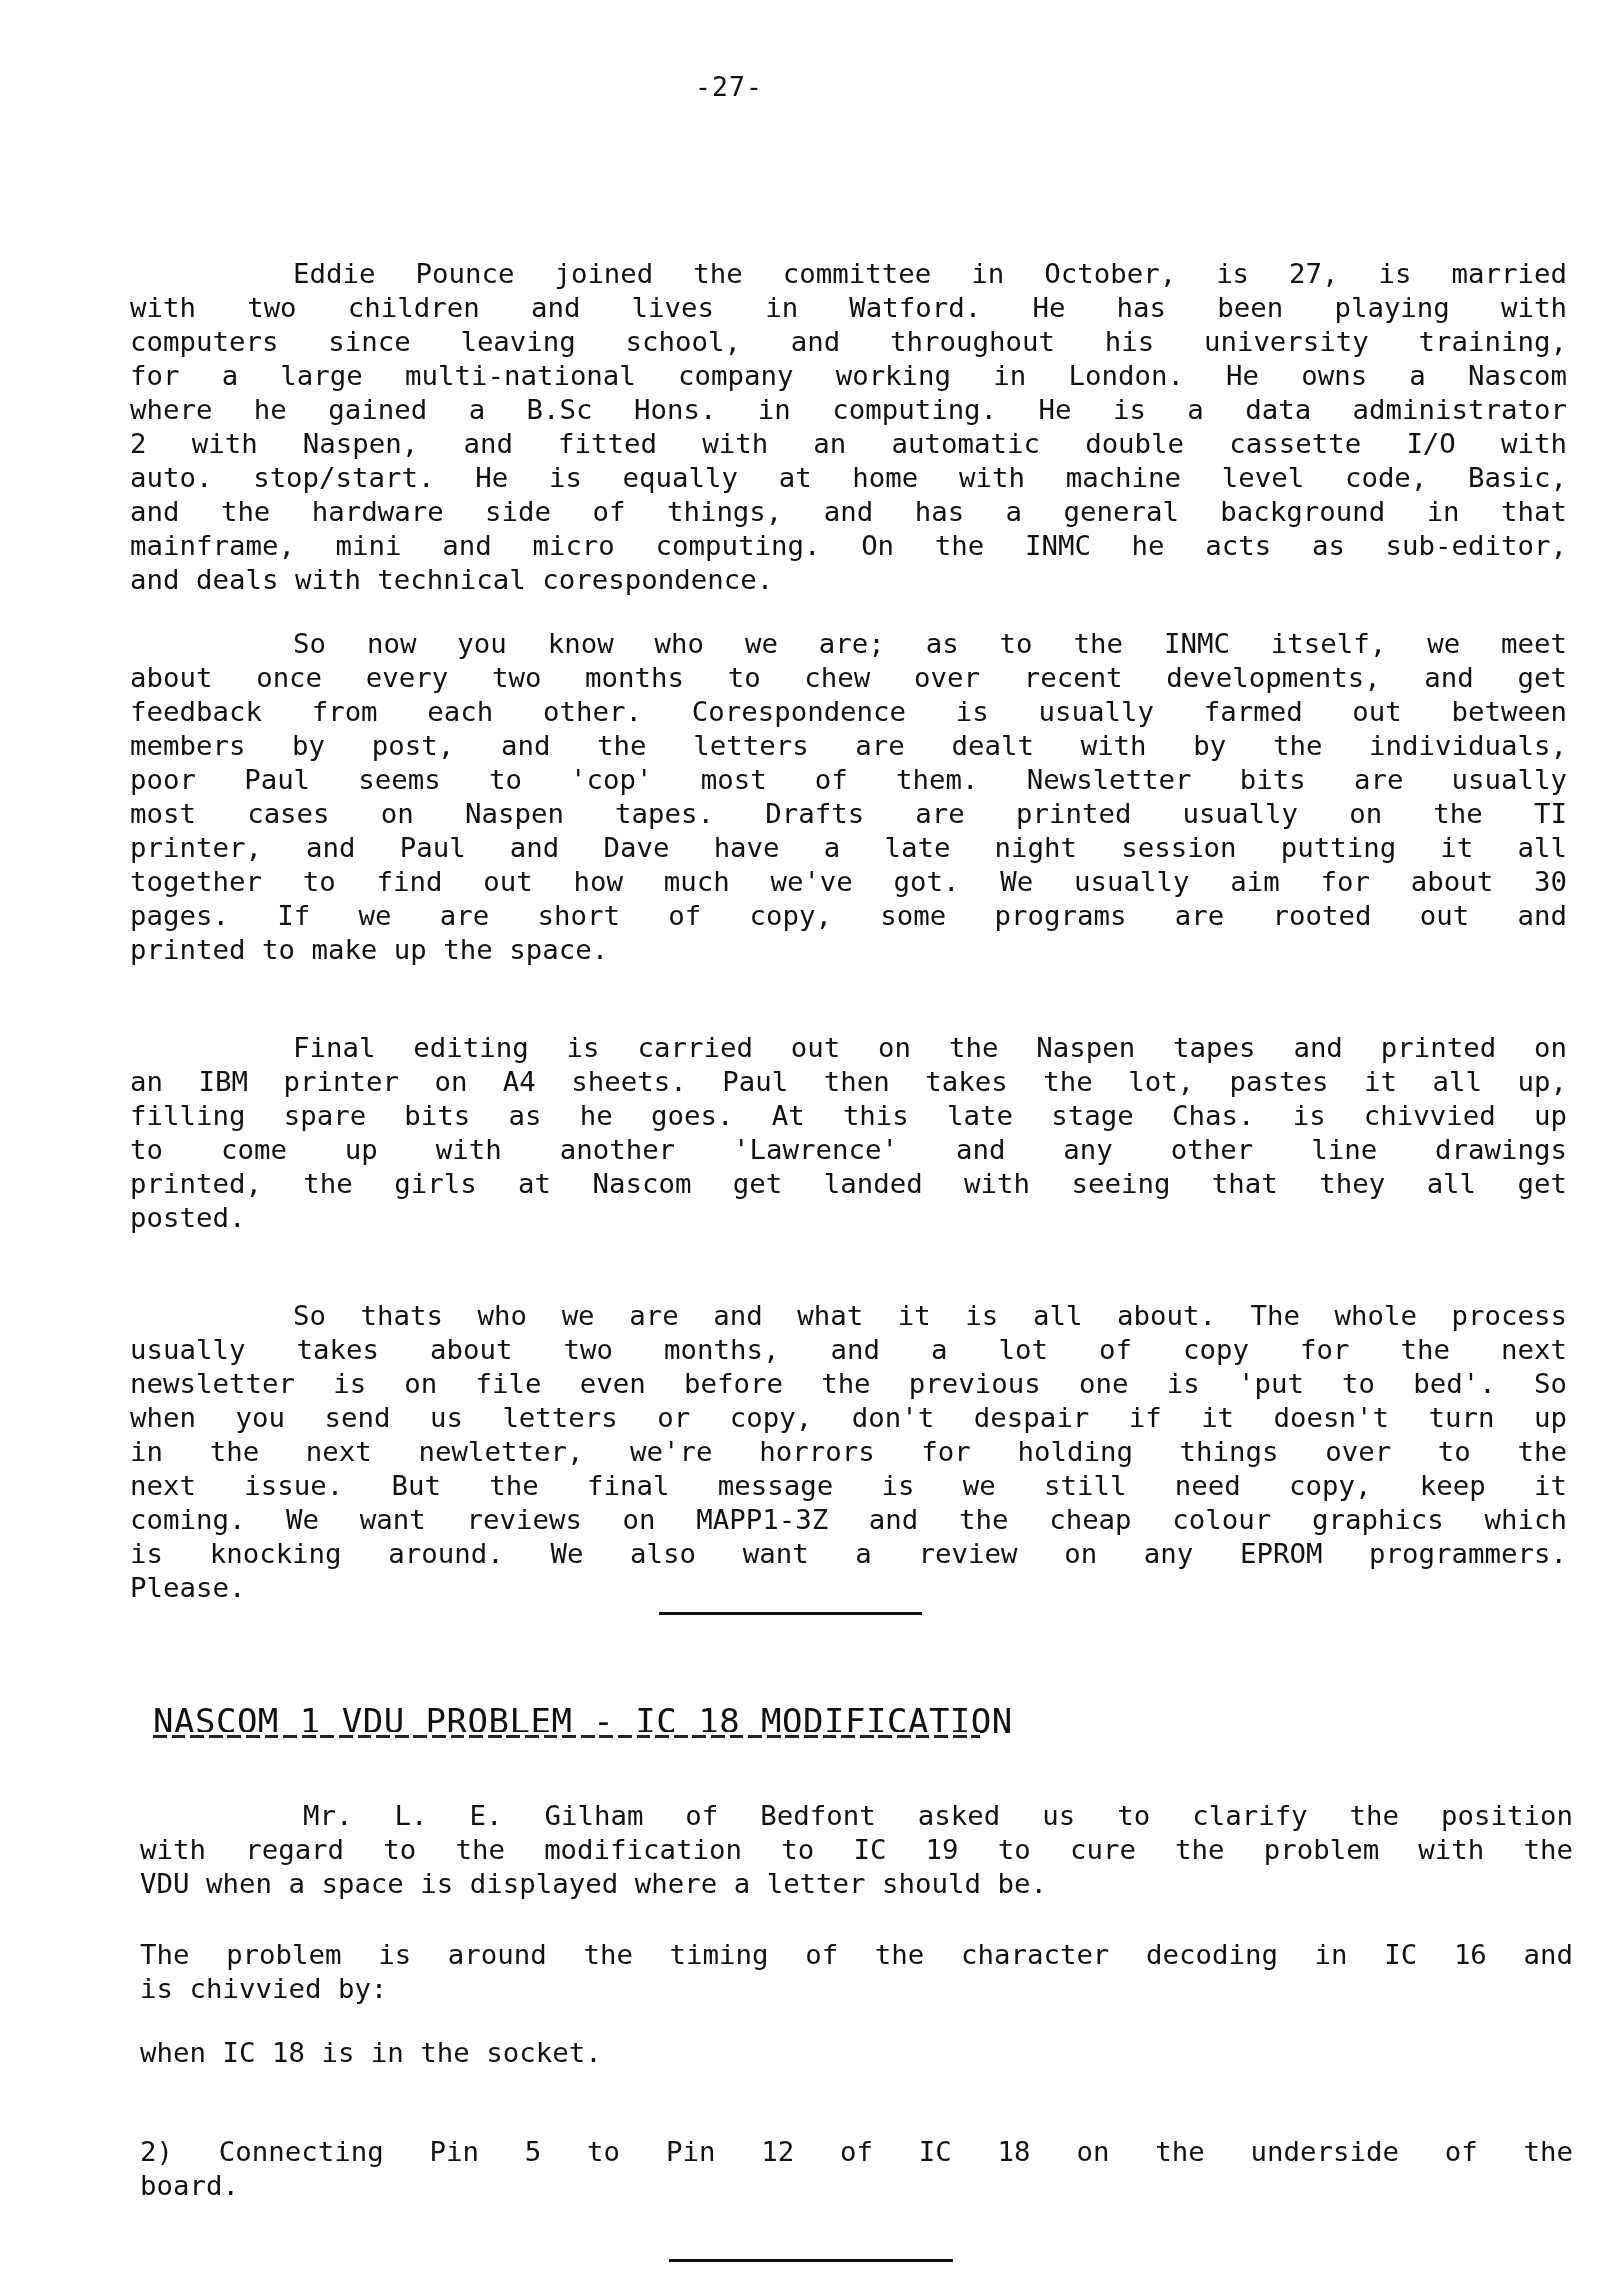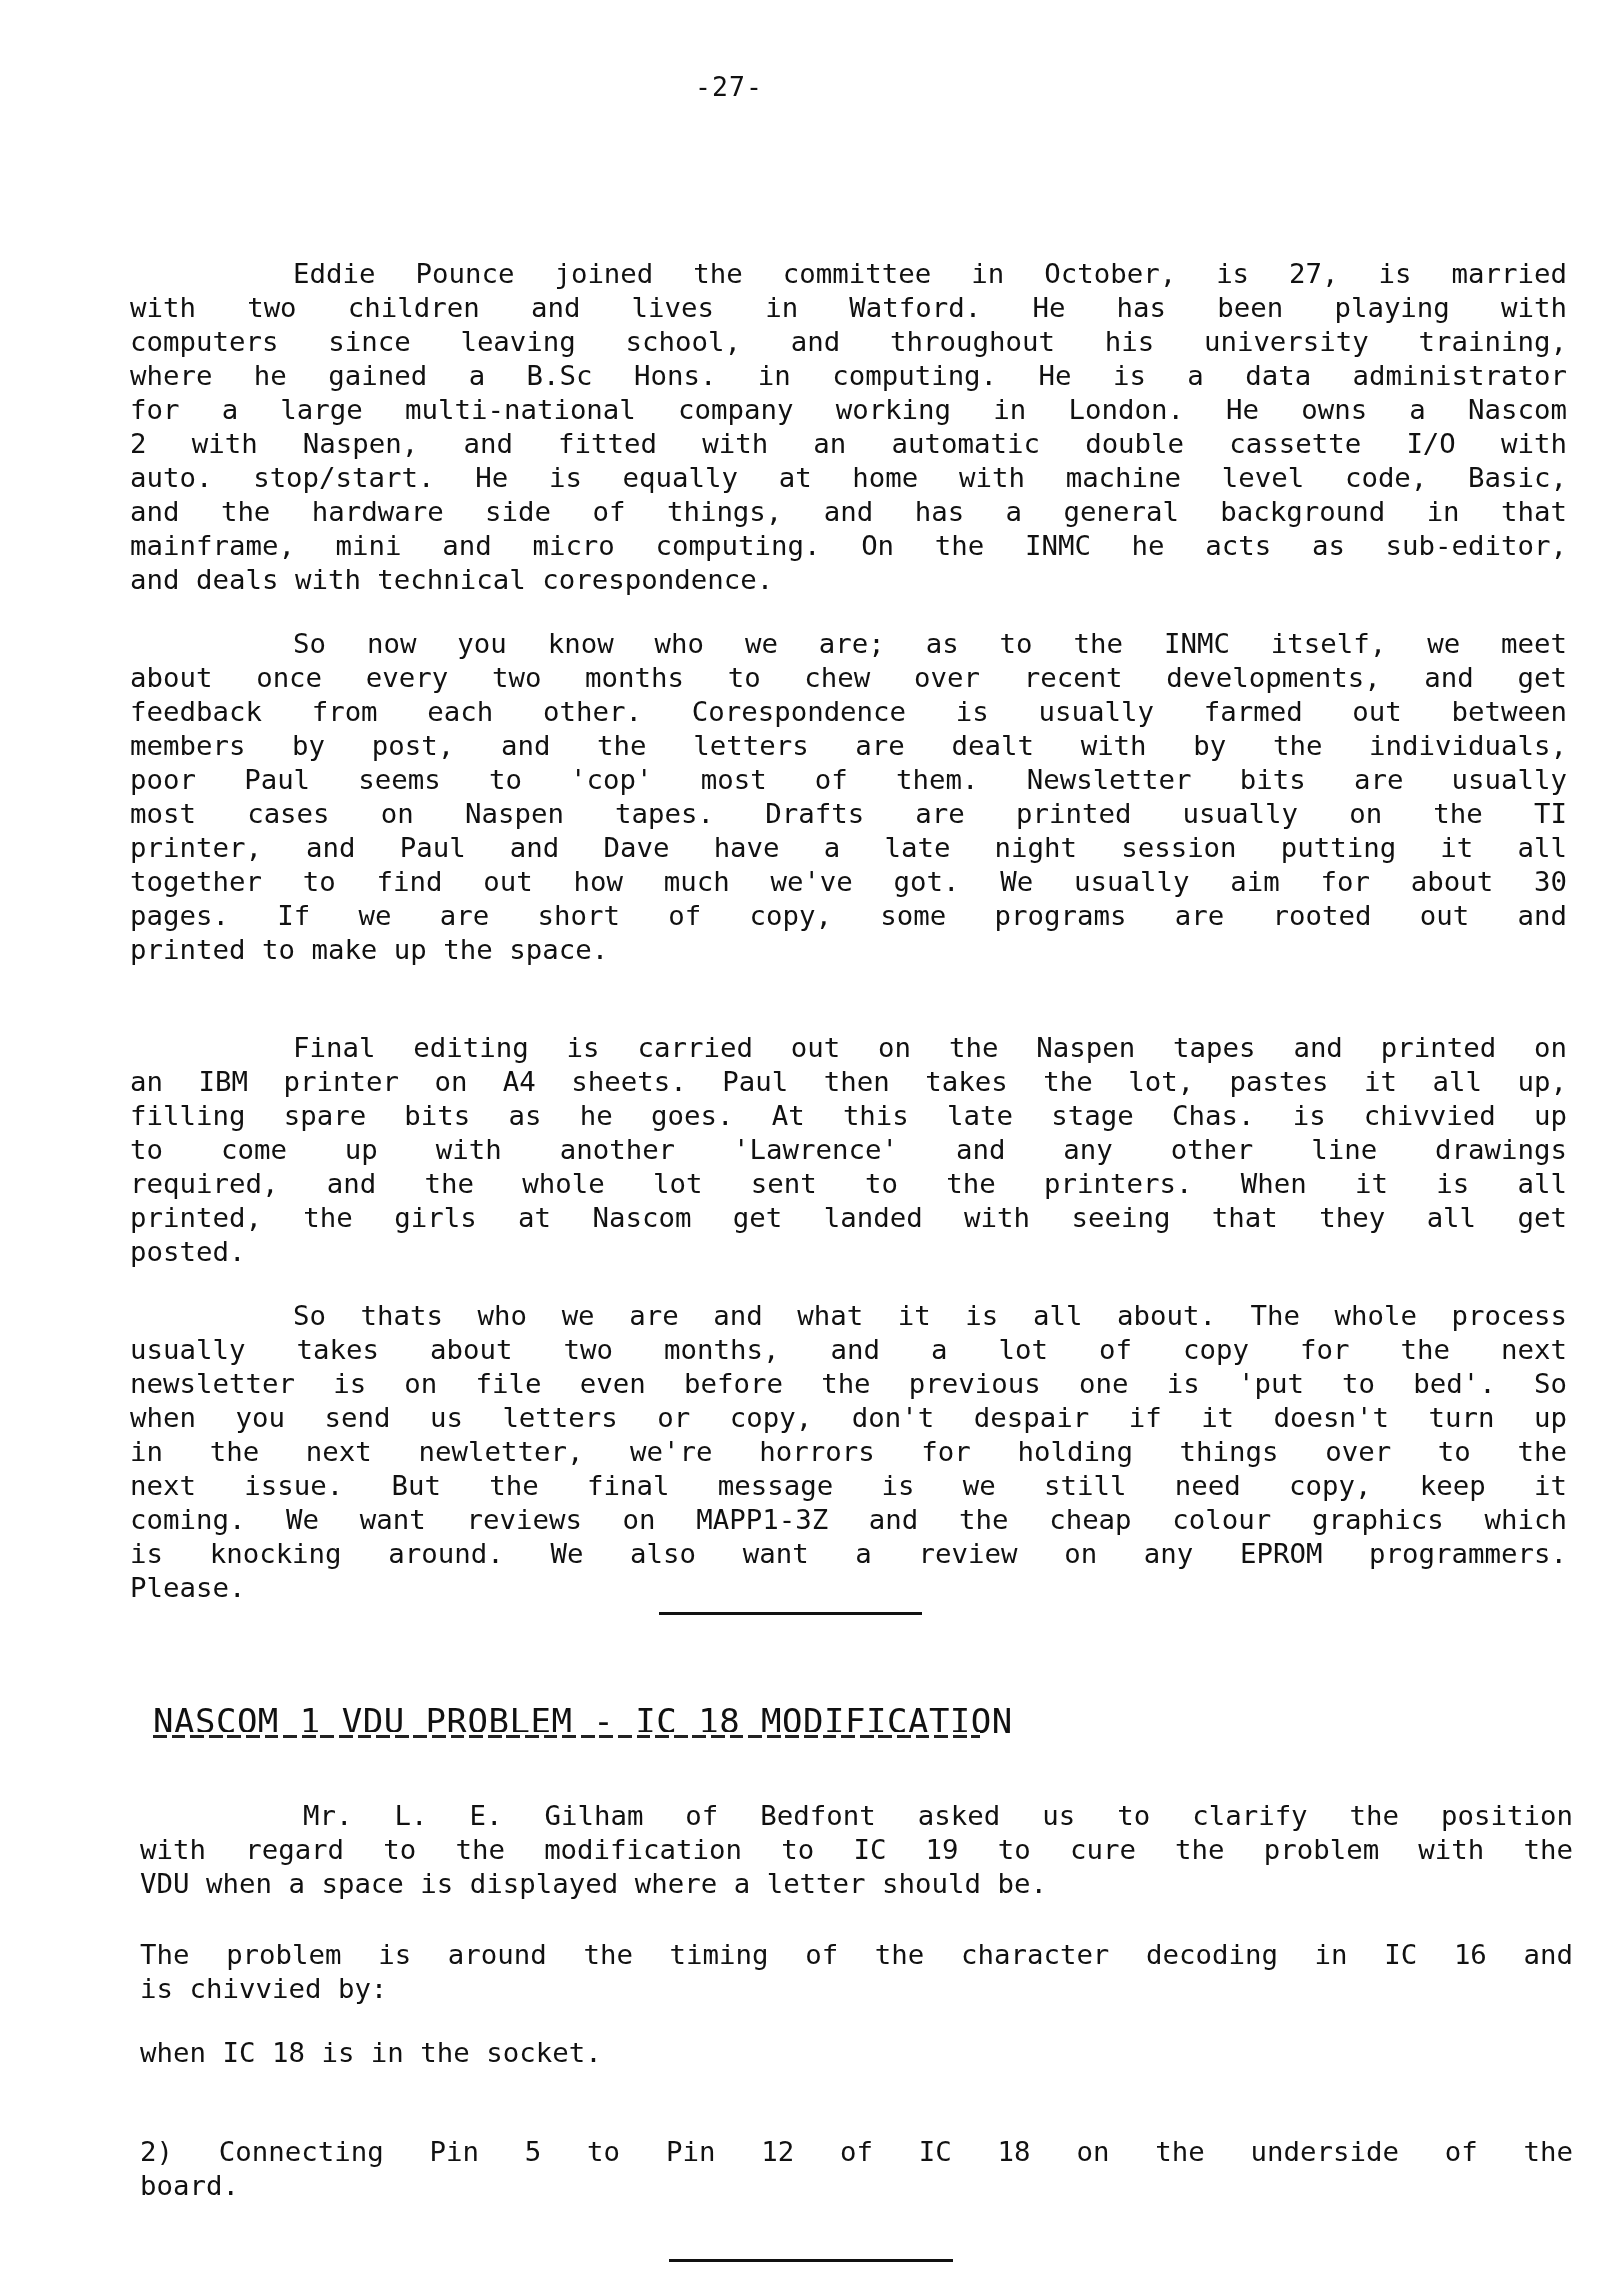--- a/index.html
+++ b/index.html
@@ -19,22 +19,22 @@
 </style>
 </head>
 <body>
 
 <div class="pn">-27-</div>
 
 <div class="para" style="top:257px">
   <span class="line indent">Eddie Pounce joined the committee in October, is 27, is married</span>
   <span class="line">with  two  children  and  lives  in  Watford.  He has been playing with</span>
   <span class="line">computers since leaving school, and throughout his university training,</span>
+  <span class="line">for a large multi-national company working in London. He owns a  Nascom</span>
   <span class="line">where  he  gained a B.Sc Hons. in computing. He is a data administrator</span>
-  <span class="line">for a large multi-national company working in London. He owns a  Nascom</span>
   <span class="line">2  with  Naspen,  and fitted with an automatic double cassette I/O with</span>
   <span class="line">auto. stop/start. He is equally at home with machine level code, Basic,</span>
   <span class="line">and  the  hardware side of things, and has a general background in that</span>
   <span class="line">mainframe, mini and micro computing. On the INMC he acts as sub-editor,</span>
   <span class="line last">and deals with technical corespondence.</span>
 </div>
 
 <div class="para" style="top:627px">
   <span class="line indent">So now you know who we are; as to  the  INMC  itself,  we  meet</span>
   <span class="line">about  once  every two months to chew over recent developments, and get</span>
@@ -46,21 +46,20 @@
   <span class="line">together to find out how much we've got. We usually aim  for  about  30</span>
   <span class="line">pages.  If  we  are  short  of  copy,  some programs are rooted out and</span>
   <span class="line last">printed to make up the space.</span>
 </div>
 
 <div class="para" style="top:1031px">
   <span class="line indent">Final editing is carried out on the Naspen tapes and printed on</span>
   <span class="line">an IBM printer on A4 sheets. Paul then takes the lot, pastes it all up,</span>
   <span class="line">filling spare bits as he goes. At this late stage Chas. is chivvied  up</span>
   <span class="line">to  come  up  with  another  'Lawrence'  and  any  other  line drawings</span>
-  <span class="line">required, and the whole lot sent  to  the  printers.  When  it  is  all</span>
   <span class="line">printed,  the  girls at Nascom get landed with seeing that they all get</span>
   <span class="line last">posted.</span>
 </div>
 
 <div class="para" style="top:1299px">
   <span class="line indent">So thats who we are and what it is all about. The whole process</span>
   <span class="line">usually  takes  about  two  months,  and  a  lot  of  copy for the next</span>
   <span class="line">newsletter is on file even before the previous one is 'put to bed'.  So</span>
   <span class="line">when  you  send us letters or copy, don't despair if it doesn't turn up</span>
   <span class="line">in the next newletter, we're horrors for holding  things  over  to  the</span>

